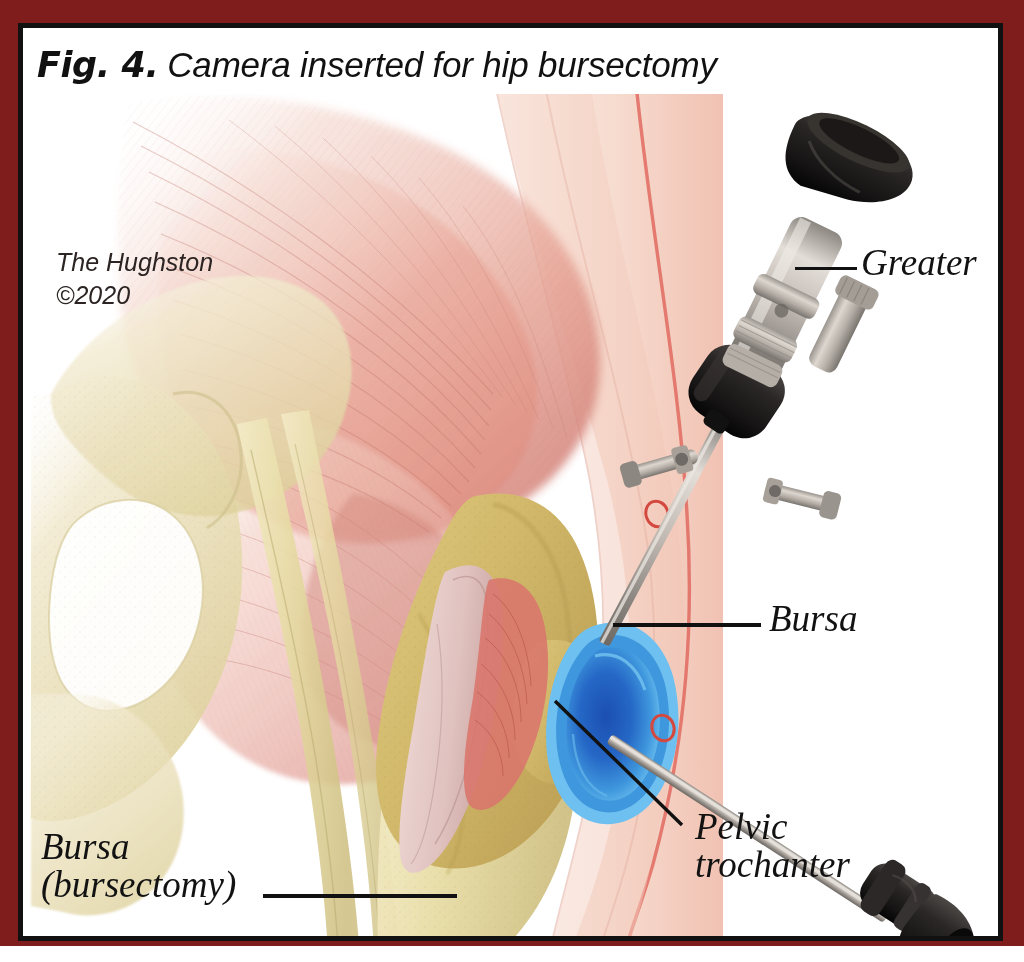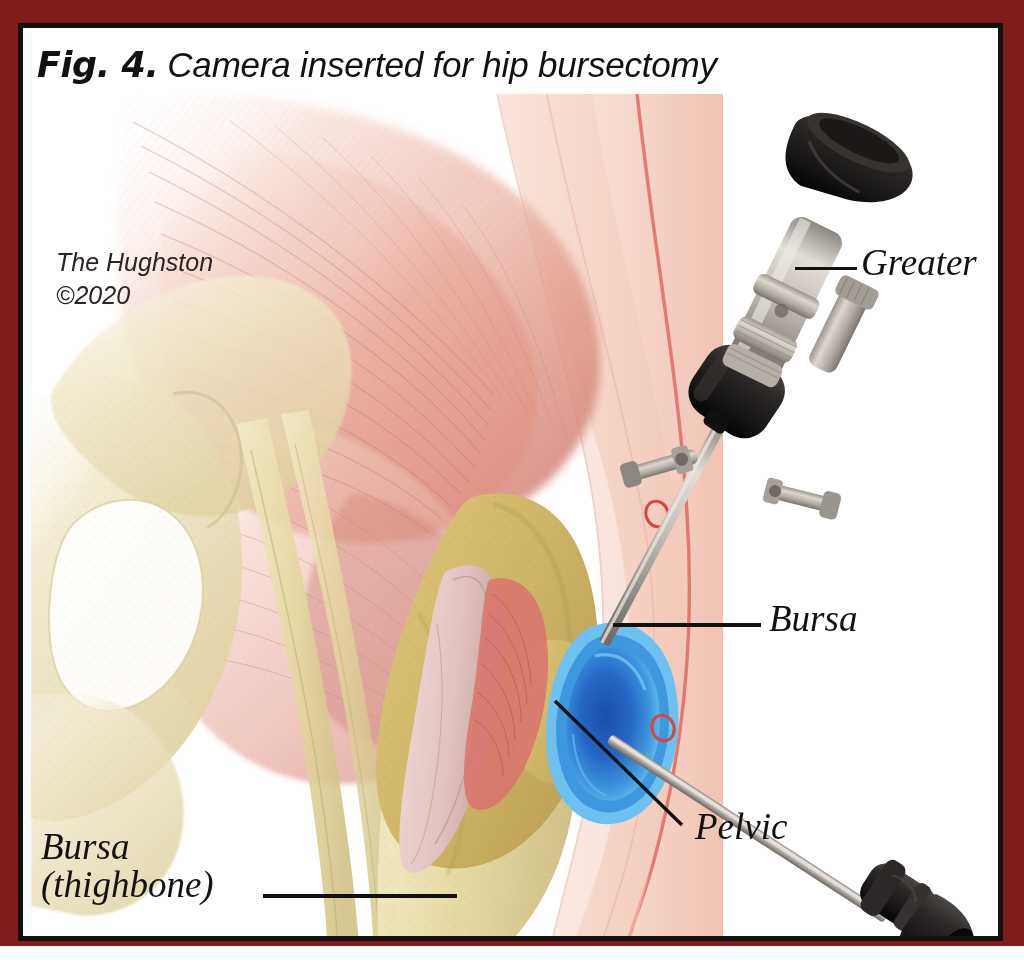--- a/index.html
+++ b/index.html
@@ -437,23 +437,24 @@
     </div>
 
     <div class="leader" style="left:772px;top:239px;width:62px;height:3.4px;"></div>
     <div class="lbl" style="left:838px;top:216px;">Greater</div>
 
     <div class="leader" style="left:590px;top:595px;width:148px;height:4px;"></div>
     <div class="lbl" style="left:746px;top:572px;">Bursa</div>
 
     <div class="lbl" style="left:672px;top:780px;">
       <span class="l2">Pelvic</span>
+      <span class="l2">trochanter</span>
     </div>
 
 
     <div class="lbl" style="left:18px;top:800px;">
       <span class="l2">Bursa</span>
-      <span class="l2">(thighbone)</span>
+      <span class="l2">(bursectomy)</span>
     </div>
     <div class="leader" style="left:240px;top:866px;width:194px;height:4px;"></div>
 
   </div>
 </div>
 
 </body></html>

